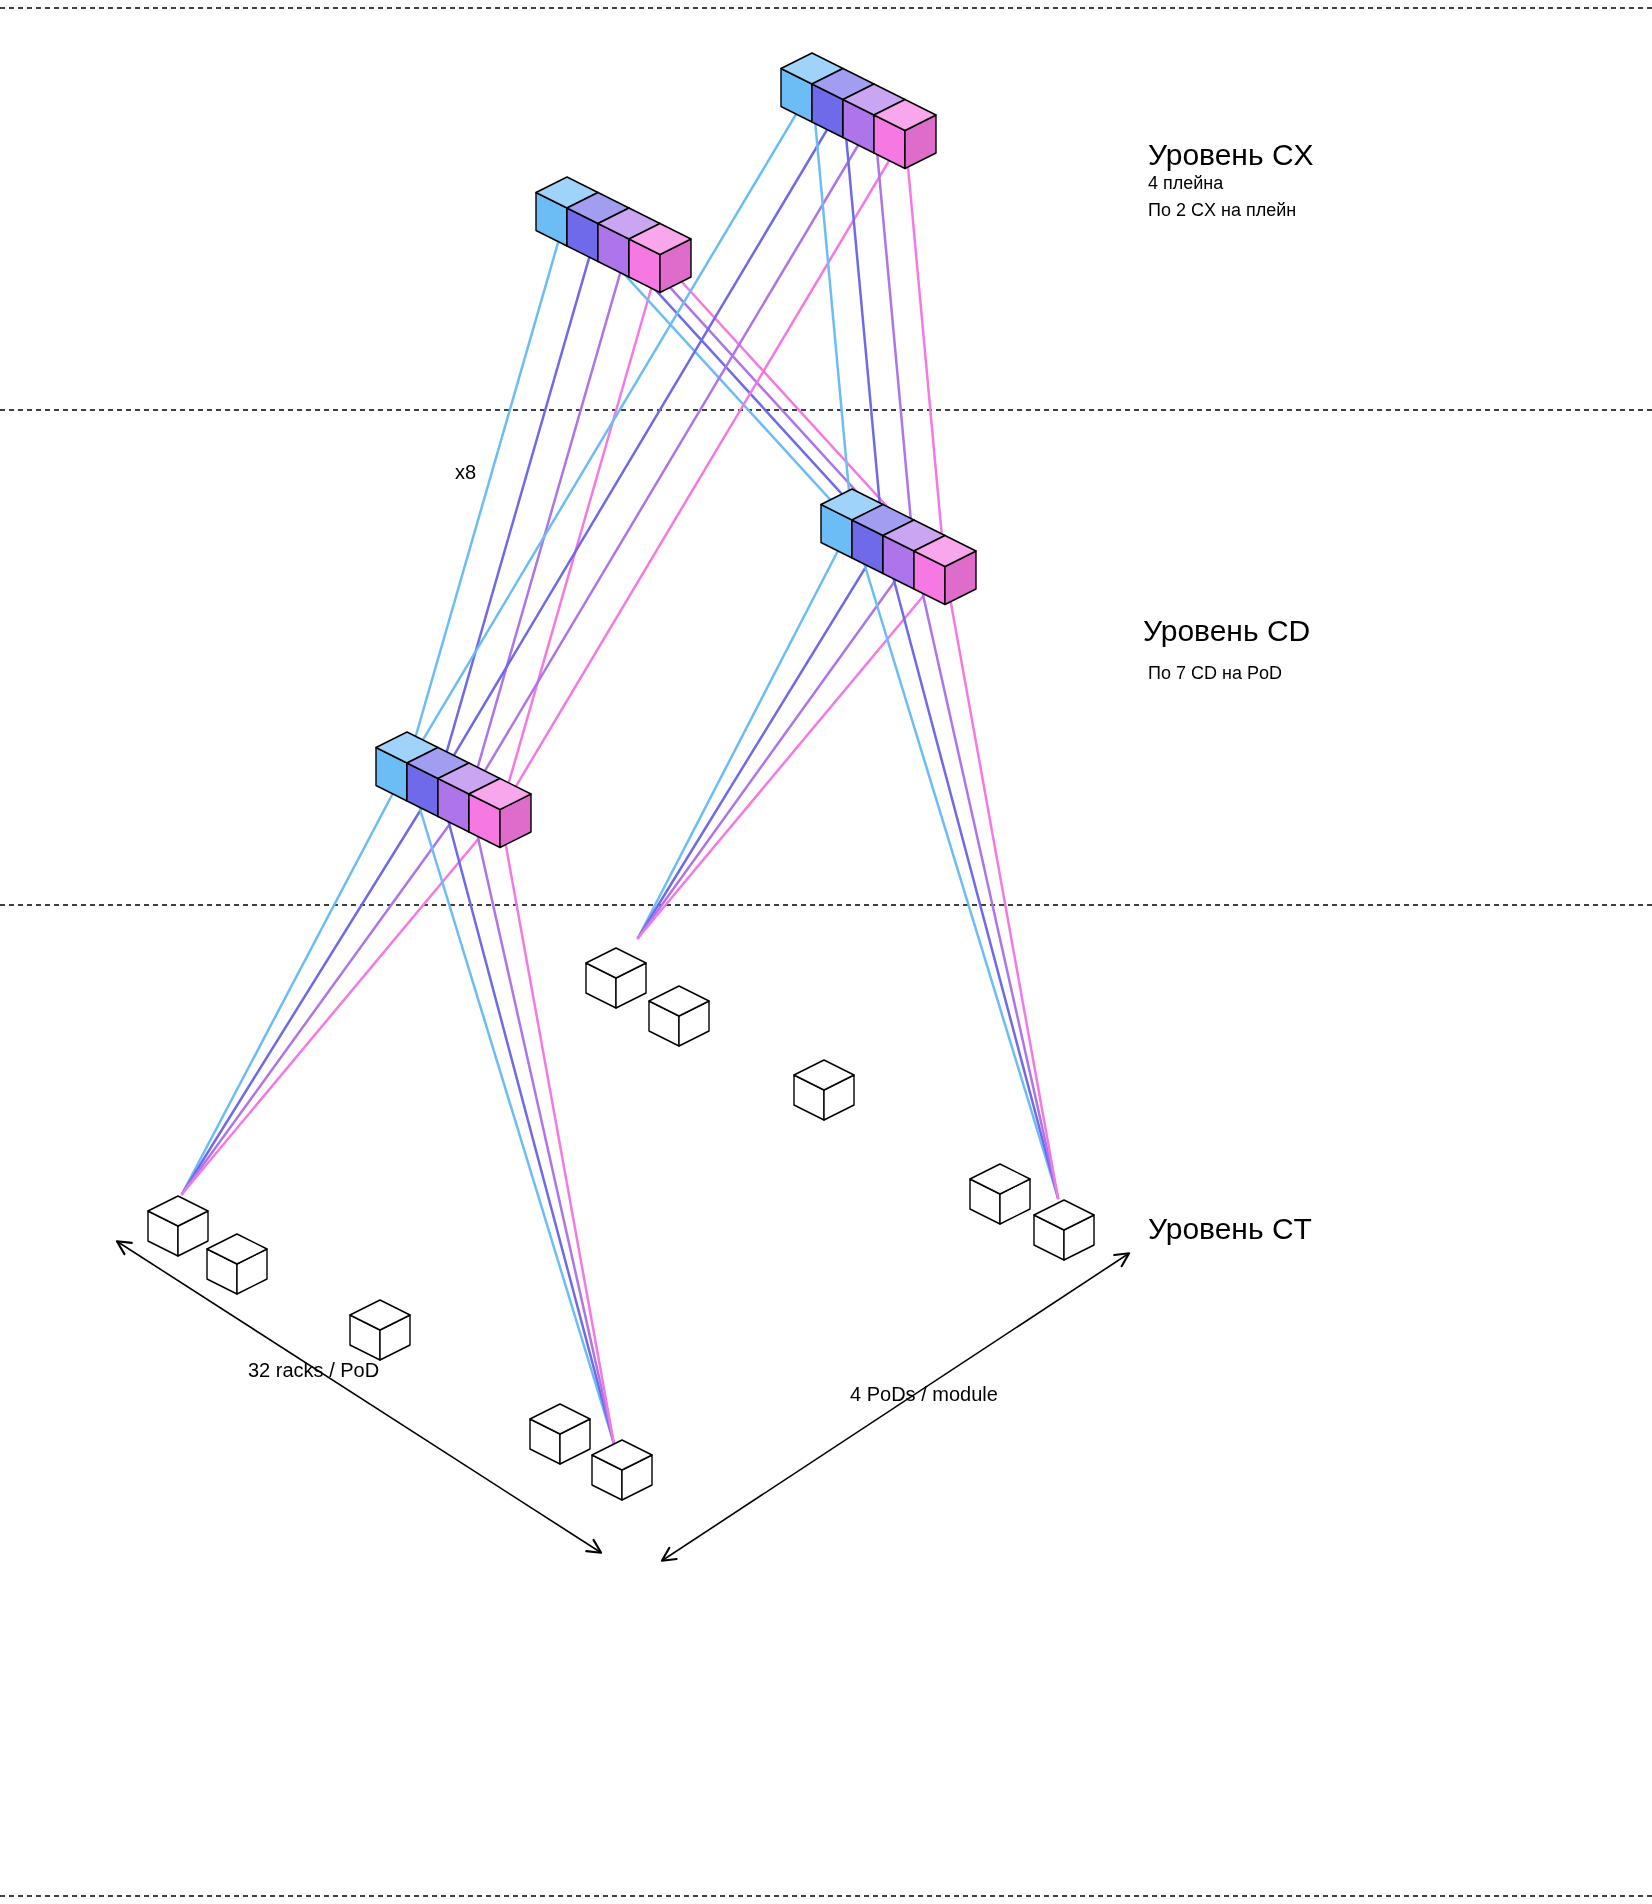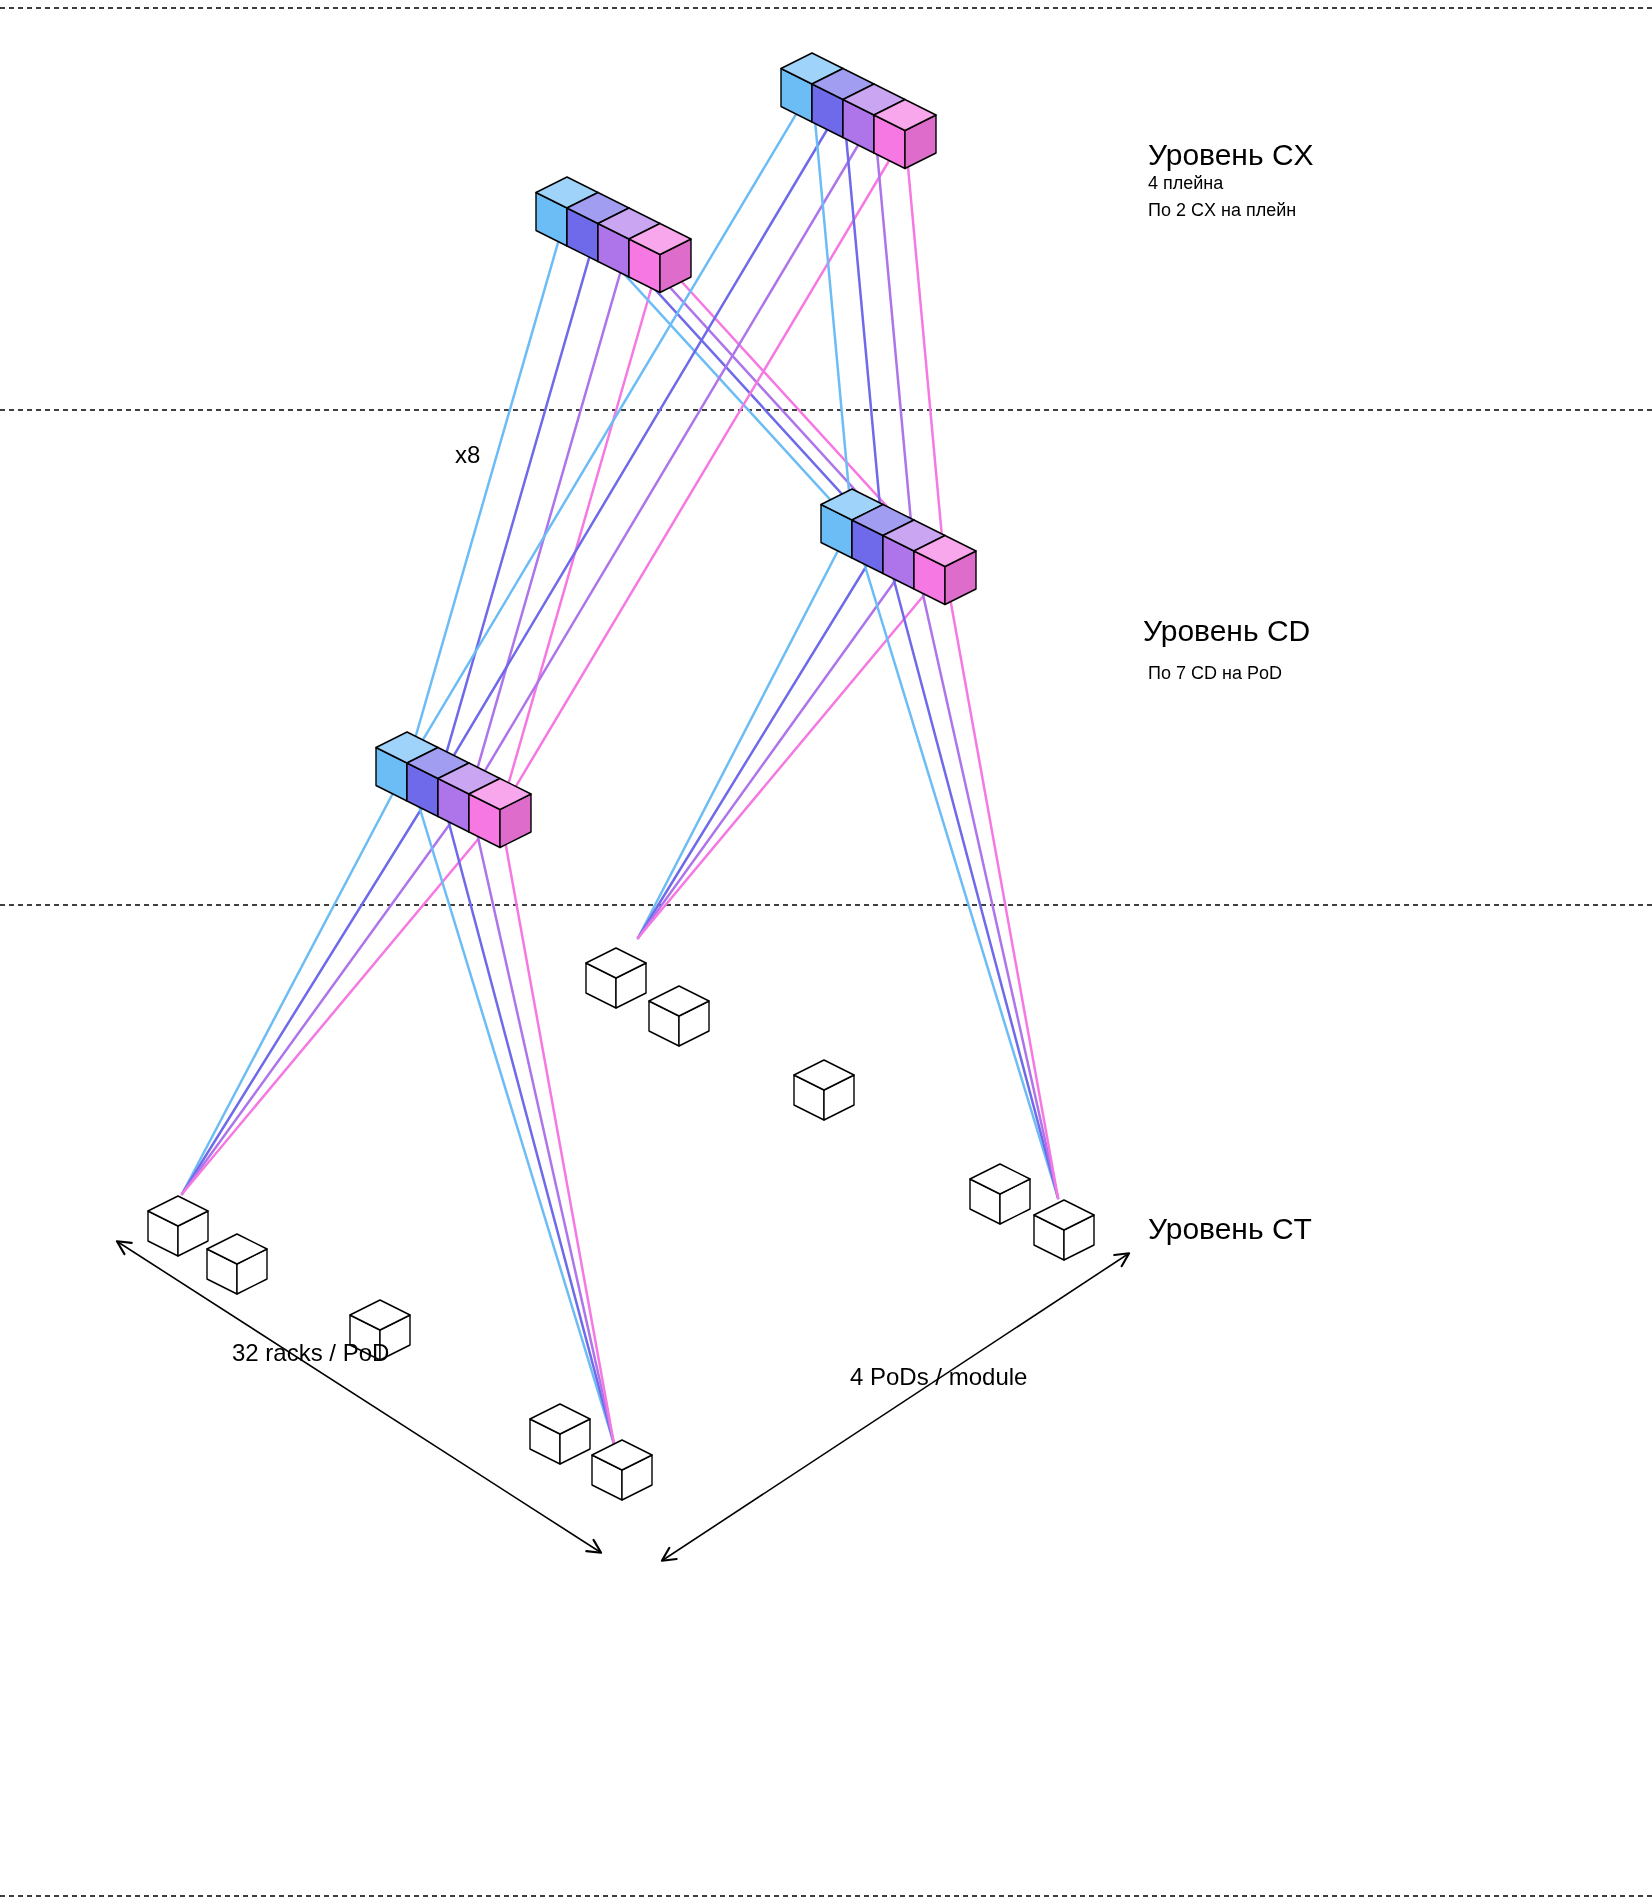--- a/index.html
+++ b/index.html
@@ -4,21 +4,21 @@
 <style>
   html,body{margin:0;padding:0;}
   body{
     width:1652px;height:1904px;position:relative;background:#ffffff;
     font-family:"Liberation Sans",sans-serif;color:#000;overflow:hidden;
   }
   #diagram-svg{position:absolute;left:0;top:0;display:block;}
   .lbl{position:absolute;white-space:nowrap;line-height:1.25;}
   .lbl.title{font-size:30px;text-align:center;}
   .lbl.sub{font-size:18px;}
-  .lbl.small{font-size:24px;}
+  .lbl.small{font-size:20px;margin-top:20px;}
 </style>
 </head>
 <body>
 
 <svg id="diagram-svg" width="1652" height="1904" viewBox="0 0 1652 1904">
     <defs>
       <marker id="ah" viewBox="0 0 12 12" refX="10" refY="6" markerWidth="16" markerHeight="16" orient="auto-start-reverse" markerUnits="userSpaceOnUse">
         <path d="M1,1 L11,6 L1,11" fill="none" stroke="#000" stroke-width="1.6" stroke-linecap="round" stroke-linejoin="round"></path>
       </marker>
     </defs>
@@ -203,14 +203,14 @@
 <div class="lbl title" style="left:1148px;top:136px">Уровень CX</div>
 <div class="lbl sub" style="left:1148px;top:172px">4 плейна</div>
 <div class="lbl sub" style="left:1148px;top:199px">По 2 CX на плейн</div>
 
 <div class="lbl title" style="left:1143px;top:612px">Уровень CD</div>
 <div class="lbl sub" style="left:1148px;top:662px">По 7 CD на PoD</div>
 
 <div class="lbl title" style="left:1148px;top:1210px">Уровень CT</div>
 
 <div class="lbl small" style="left:455px;top:440px">x8</div>
-<div class="lbl small" style="left:232px;top:1338px">32 racks / PoD</div>
+<div class="lbl small" style="left:248px;top:1338px">32 racks / PoD</div>
 <div class="lbl small" style="left:850px;top:1362px">4 PoDs / module</div>
 
 </body></html>

